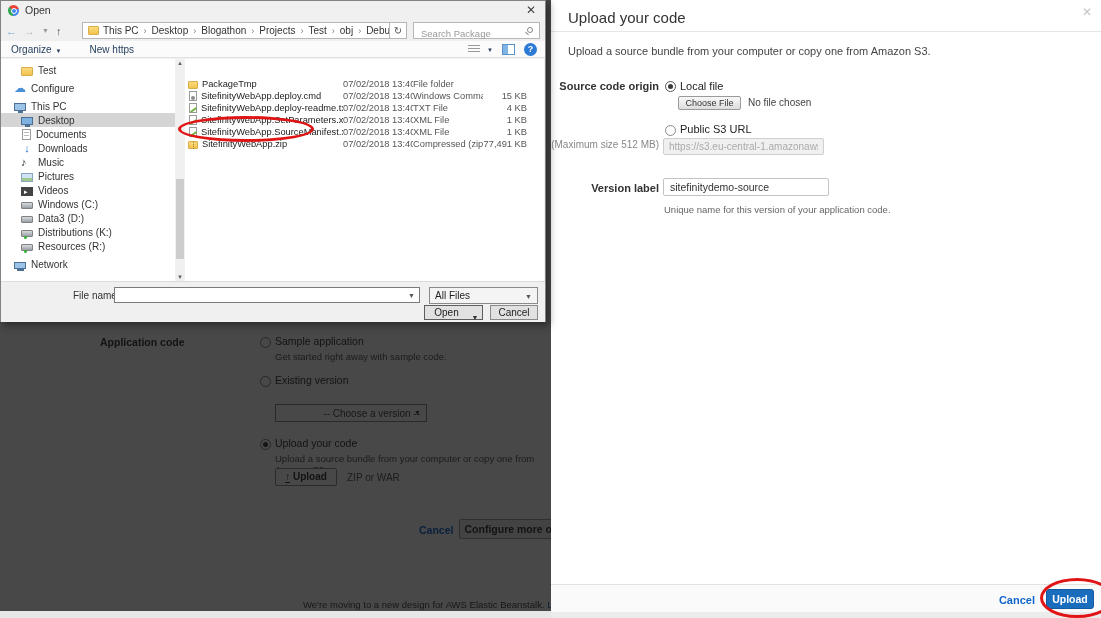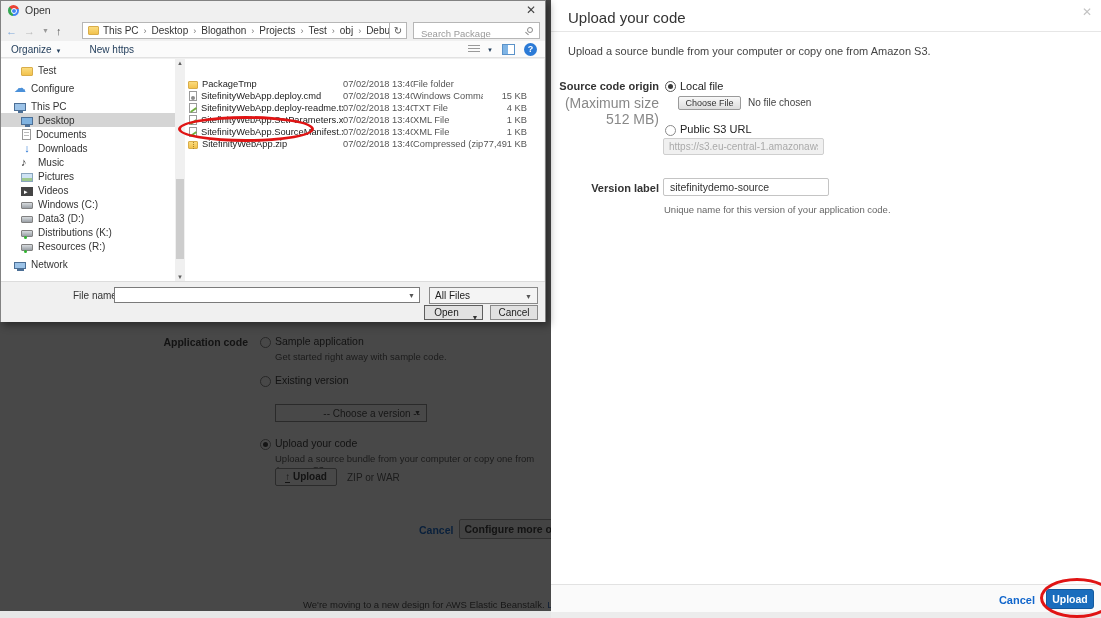--- a/index.html
+++ b/index.html
@@ -5,21 +5,21 @@
   * { box-sizing: border-box; }
   body { margin:0; width:1101px; height:618px; position:relative; overflow:hidden;
          font-family:"Liberation Sans", sans-serif; background:#fff; }
 
   
   #bg-page { position:absolute; left:0; top:0; width:551px; height:618px; background:#fff; overflow:hidden; }
   #bg-page .content { position:absolute; inset:0; z-index:1; }
   #bg-page .dim { position:absolute; inset:0; background:rgba(8,8,8,0.74); z-index:5; }
   #bg-page .bottom-strip { position:absolute; left:0; top:611px; width:551px; height:7px; background:#e7e7e7; z-index:6; }
 
-  .bg-label { position:absolute; left:100px; width:148px; top:336px; text-align:right; font-size:10.5px; font-weight:bold; color:#333; }
+  .bg-label { position:absolute; left:100px; width:148px; top:336px; text-align:left; font-size:10.5px; font-weight:bold; color:#333; }
   .radio { width:11px; height:11px; border:1px solid #808080; border-radius:50%; background:#fff; position:absolute; }
   .radio.checked::after { content:""; position:absolute; inset:2px; border-radius:50%; background:#3c3c3c; }
   .bg-opt-label { position:absolute; left:275px; font-size:10.5px; color:#333; }
   .bg-opt-desc { position:absolute; left:275px; font-size:9.5px; color:#555; }
   .bg-select { position:absolute; left:275px; top:404px; width:152px; height:18px; border:1px solid #8a8a8a; background:#fff;
                font-size:10px; color:#444; padding:3px 6px;text-align:right; }
   .bg-select .arr { position:absolute; right:5px; top:4px; font-size:7px; color:#444; }
   .bg-upload-btn { position:absolute; left:275px; top:468px; width:62px; height:18px; border:1px solid #8f8f8f; background:#fdfdfd;
                    border-radius:2px; font-size:10px; font-weight:bold; color:#333; text-align:center; line-height:16px; }
   .bg-upload-hint { position:absolute; left:347px; top:472px; font-size:10px; color:#555; }
@@ -137,21 +137,21 @@
   .cancel-btn { position:absolute; left:489px; top:23px; width:48px; height:15px; background:#e1e1e1; border:1px solid #8a8a8a;
                 font-size:10px; color:#222; text-align:center; line-height:13px; }
 
   
   #upload-modal { position:absolute; left:551px; top:0; width:550px; height:618px; background:#fff; z-index:8; }
   .um-title { position:absolute; left:17px; top:9px; font-size:15px; color:#333; }
   .um-close { position:absolute; right:9px; top:5px; font-size:12px; color:#c3c3c3; cursor:pointer; }
   .um-divider { position:absolute; left:0; right:0; top:31px; border-top:1px solid #e6e6e6; }
   .um-desc { position:absolute; left:17px; top:45px; font-size:11px; color:#444; }
   .um-col-label { position:absolute; left:0; width:108px; text-align:right; font-size:11px; font-weight:bold; color:#333; }
-  .um-col-hint { position:absolute; left:0; width:108px; text-align:right; font-size:14px; color:#888; }
+  .um-col-hint { position:absolute; left:0; width:108px; text-align:right; font-size:10px; color:#888;margin-top:44px; }
   .um-radio { width:11px; height:11px; border:1px solid #8a8a8a; border-radius:50%; background:#fff; position:absolute; }
   .um-radio.checked { border-color:#555; }
   .um-radio.checked::after { content:""; position:absolute; inset:2px; border-radius:50%; background:#3a3a3a; }
   .um-opt-label { position:absolute; font-size:11px; color:#222; }
   .choose-btn { position:absolute; left:127px; top:96px; width:63px; height:14px; border:1px solid #9a9a9a; border-radius:2px;
                 background:linear-gradient(#f8f8f8,#ddd); font-size:9px; color:#333; text-align:center; line-height:12px; }
   .no-file { position:absolute; left:197px; top:97px; font-size:10px; color:#444; }
   .s3-input { position:absolute; left:112px; top:138px; width:161px; height:17px; background:#f0f0f0; border:1px solid #cfcfcf;
               border-radius:2px; font-size:10px; font-family:"Liberation Sans",sans-serif; color:#666; padding:0 5px; }
   .s3-input::placeholder { color:#aaa; }

